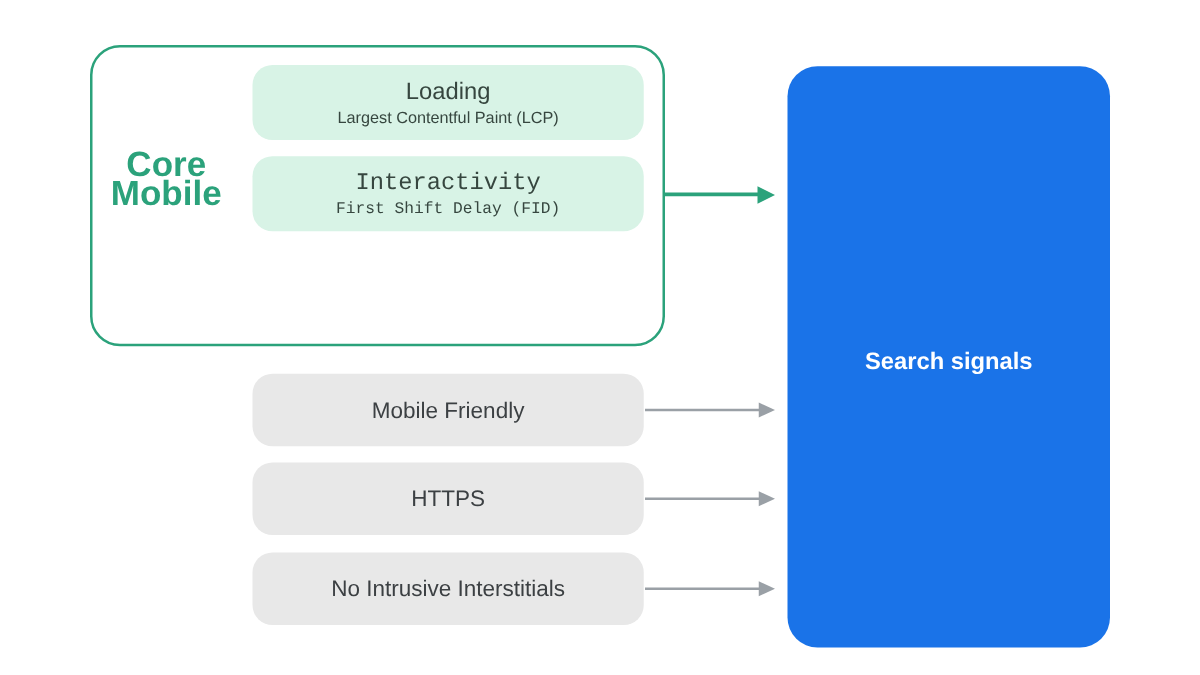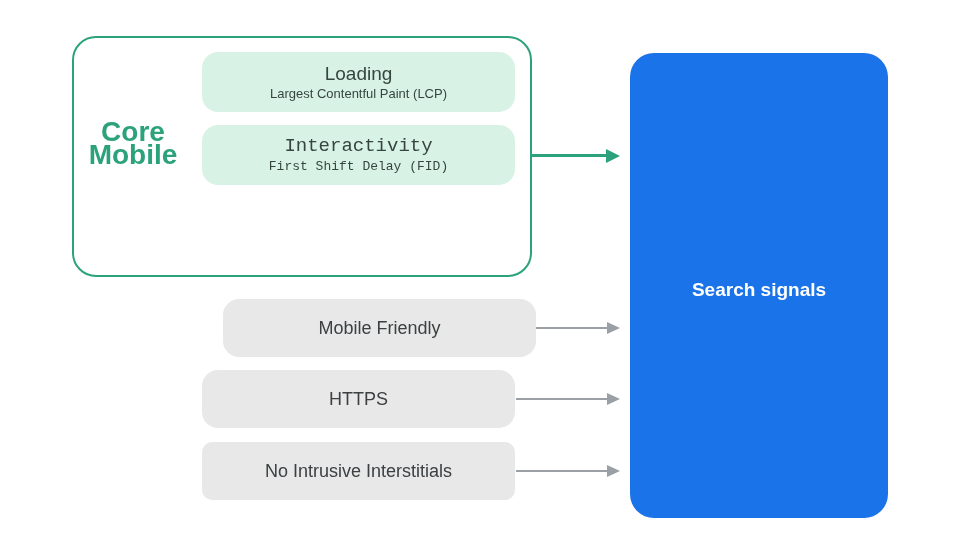--- a/index.html
+++ b/index.html
@@ -71,23 +71,23 @@
   }
   .pill.gray {
     height: 58px;
     background: var(--gray-fill);
     color: var(--gray-text);
     font-size: 18px;
   }
   .pill-loading      { top: 52px; }
   .pill-interactivity{ top: 125px; font-family: Liberation Mono, monospace; }
   .pill-stability    { top: 198px; }
-  .pill-mobile       { top: 299px; margin-left: 21px; }
+  .pill-mobile       { top: 299px; }
   .pill-https        { top: 370px; }
-  .pill-interstitial { top: 442px; border-radius: 10px; }
+  .pill-interstitial { top: 442px; }
 
   
   .arrow {
     position: absolute;
     height: 2px;
     background: currentColor;
   }
   .arrow::after {
     content: "";
     position: absolute;

